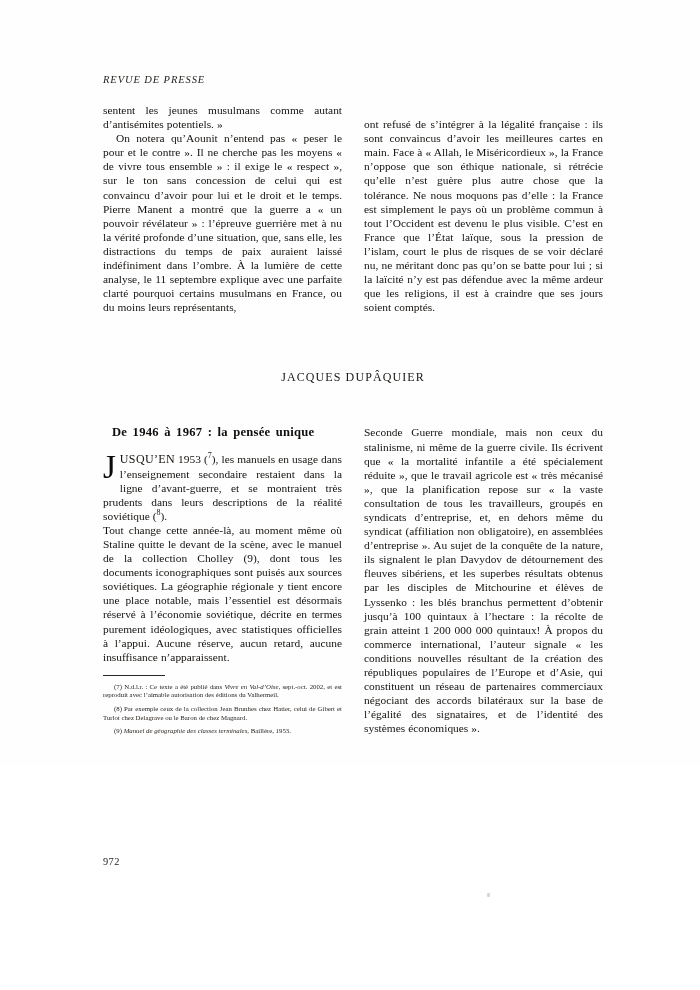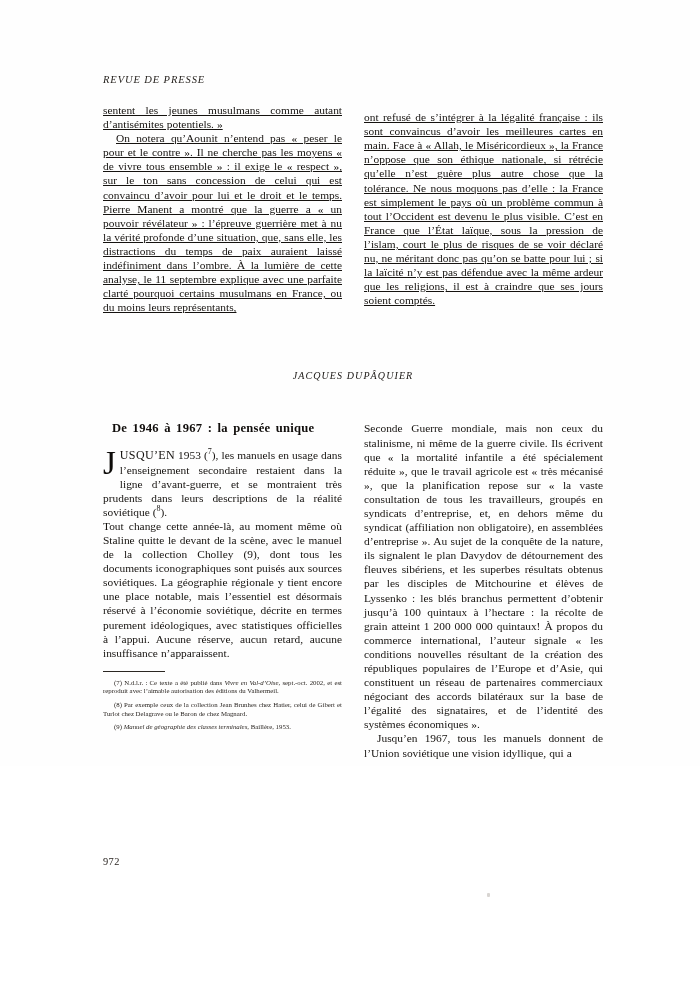--- a/index.html
+++ b/index.html
@@ -39,22 +39,21 @@
     letter-spacing: 0.9px;
     color: #211d19;
     margin: 0 0 18px 0;
     font-family: "Liberation Serif", "DejaVu Serif", serif;
   }
 
   
   .cols {
     display: flex;
     gap: 22px;
-    align-items: center;
-    text-decoration: underline;
+    align-items: flex-end;
   }
   .col {
     width: 239px;
   }
 
   p.body {
     margin: 0;
     text-align: justify;
     text-justify: inter-word;
     font-size: 11.4px;
@@ -77,22 +76,21 @@
     font-size: 19.5px;
     line-height: 24px;
     font-weight: normal;
     margin: 0;
     color: #100d0b;
     letter-spacing: 0.15px;
     font-family: "Liberation Serif", "DejaVu Serif", serif;
   }
   .article-author {
     margin: 16px 0 0 0;
-    font-style: italic;
-    font-size: 10px;
+    font-size: 12px;
     letter-spacing: 1.1px;
     color: #1a1714;
   }
 
   
   .cols-body {
     margin-top: 40px;
     display: flex;
     gap: 22px;
     align-items: flex-start;
@@ -225,21 +223,20 @@
 
           <p class="footnote">
             <span>(9)</span><span> </span><i>Manuel de géographie des classes terminales</i><span>, Baillère, 1953.</span>
           </p>
         </div>
 
       </div>
 
       <div class="col">
         <p class="body noindent">Seconde Guerre mondiale, mais non ceux du stalinisme, ni même de la guerre civile. Ils écrivent que « la mortalité infantile a été spécialement réduite », que le travail agricole est « très mécanisé », que la planification repose sur « la vaste consultation de tous les travailleurs, groupés en syndicats d’entreprise, et, en dehors même du syndicat (affiliation non obligatoire), en assemblées d’entreprise ». Au sujet de la conquête de la nature, ils signalent le plan Davydov de détournement des fleuves sibériens, et les superbes résultats obtenus par les disciples de Mitchourine et élèves de Lyssenko : les blés branchus permettent d’obtenir jusqu’à 100 quintaux à l’hectare : la récolte de grain atteint 1 200 000 000 quintaux! À propos du commerce international, l’auteur signale « les conditions nouvelles résultant de la création des républiques populaires de l’Europe et d’Asie, qui constituent un réseau de partenaires commerciaux négociant des accords bilatéraux sur la base de l’égalité des signataires, et de l’identité des systèmes économiques ».</p>
-        <p class="body">Jusqu’en 1967, tous les manuels donnent de l’Union soviétique une vision idyllique, qui a</p>
       </div>
 
     </div>
 
   </div>
 
   <div class="folio">972</div>
 
   <div class="speck"></div>
 

